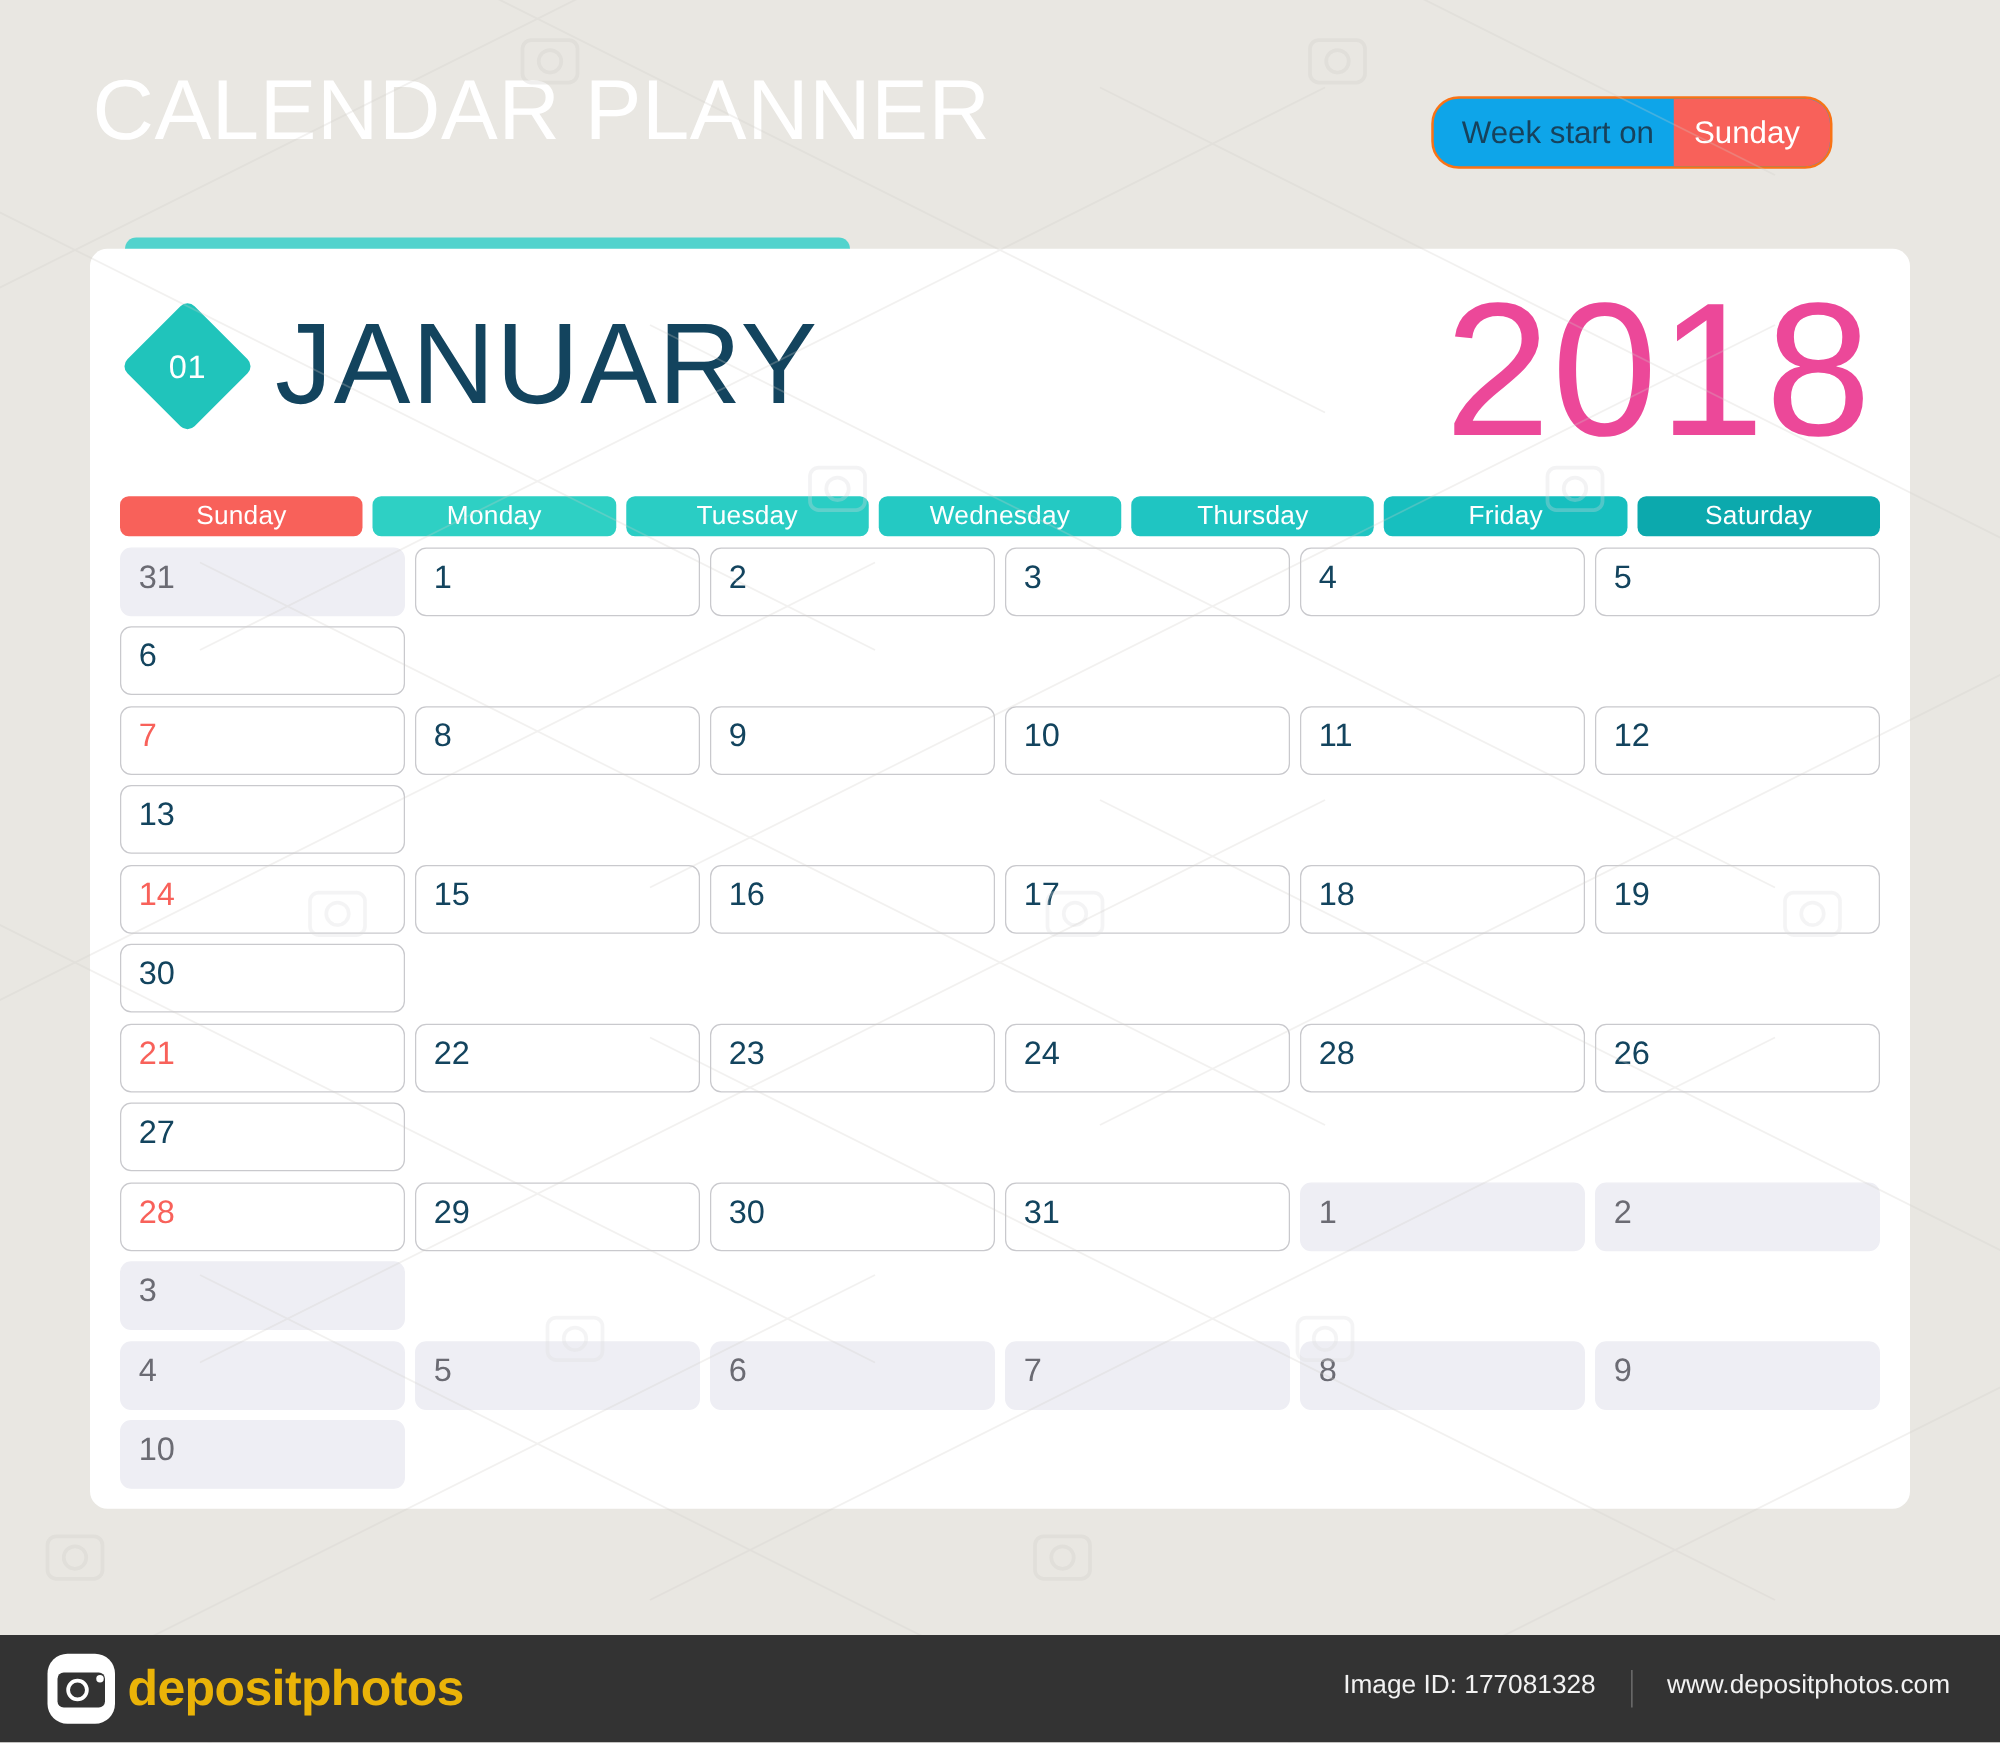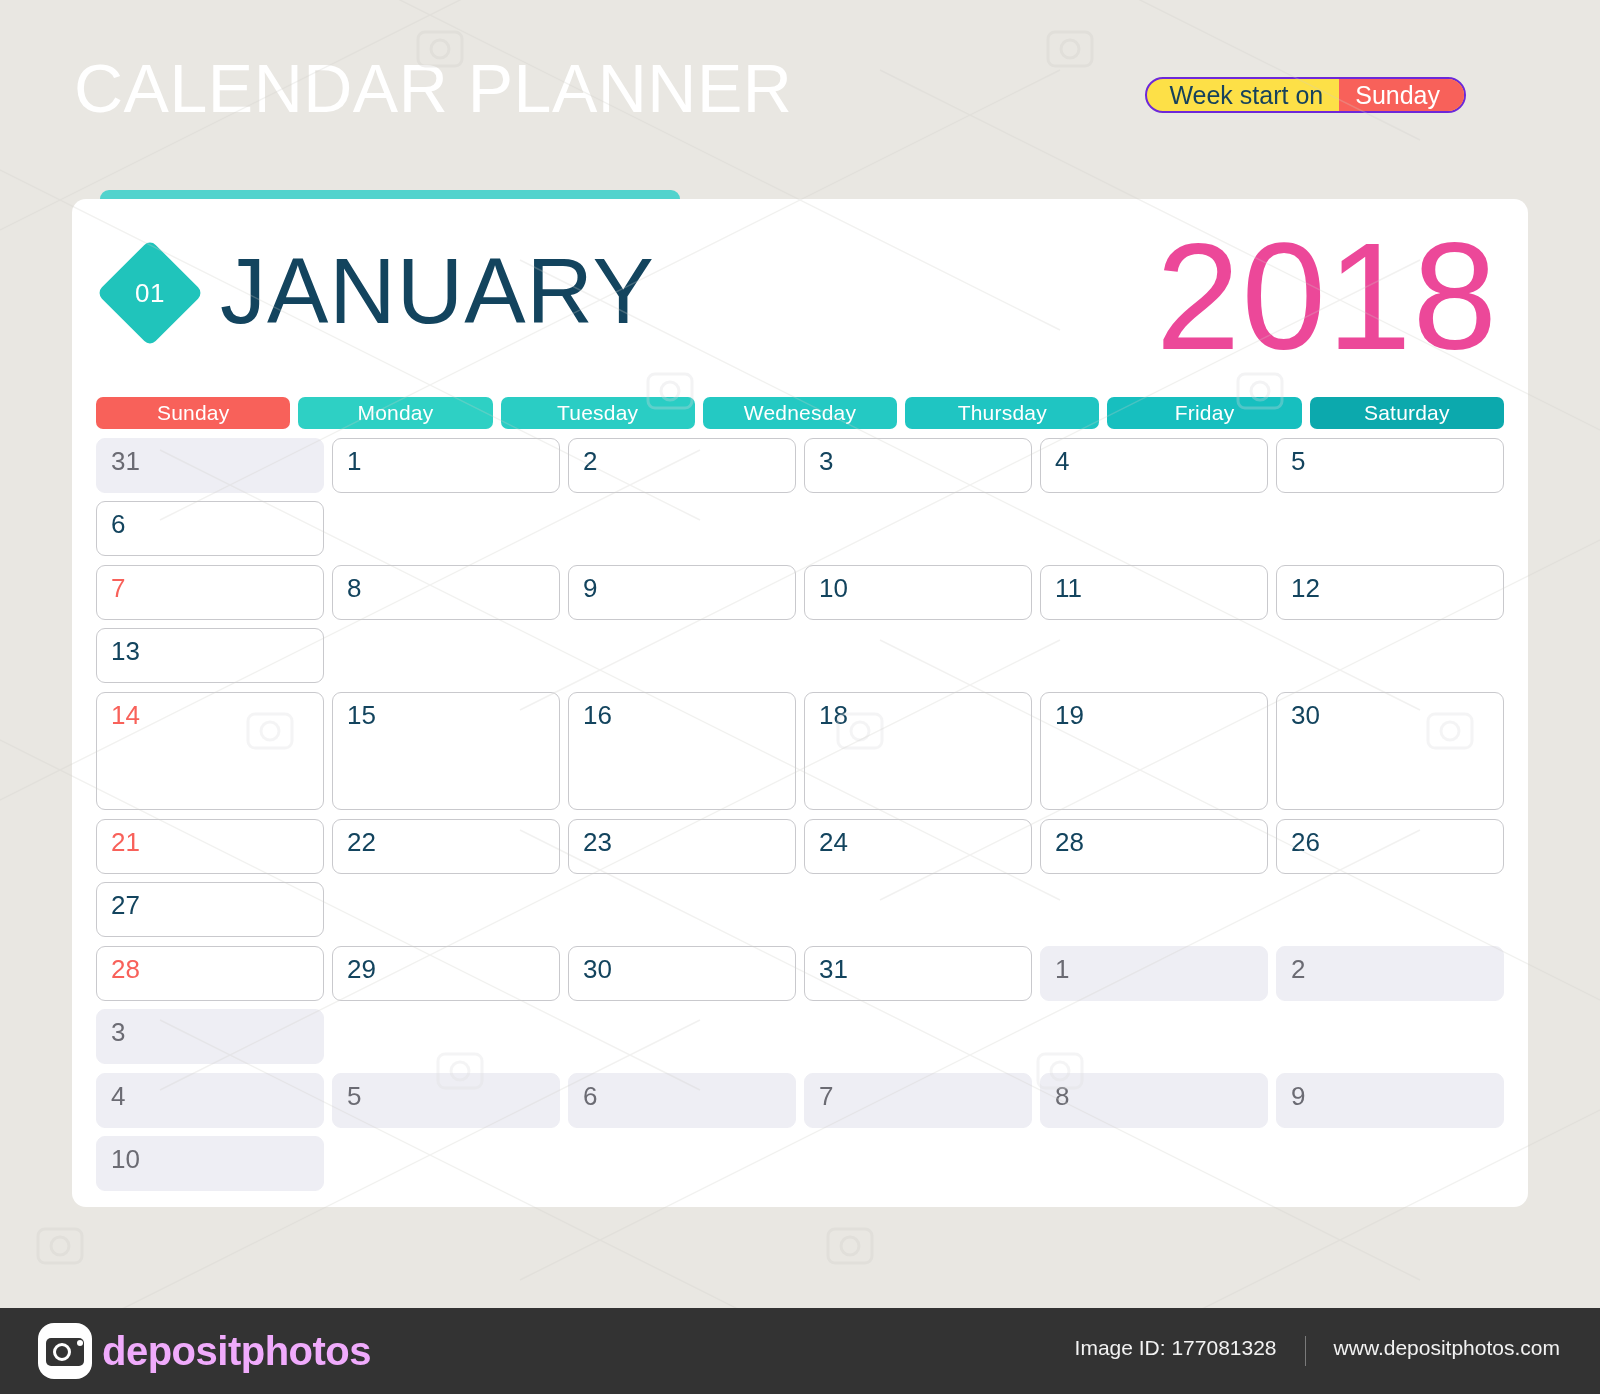--- a/index.html
+++ b/index.html
@@ -43,25 +43,25 @@
     line-height: 1;
     white-space: nowrap;
   }
 
   .week-start-toggle {
     position: absolute;
     right: 134px;
     top: 77px;
     display: flex;
     align-items: stretch;
-    border: 2px solid #6d28d9;
+    border: 2px solid #f97316;
     border-radius: 22px;
     overflow: hidden;
-    height: 36px;
-    background: #fde047;
+    height: 58px;
+    background: #0ea5e9;
   }
   .week-start-label {
     display: flex;
     align-items: center;
     padding: 0 16px 0 22px;
     font-size: 25px;
     color: #17425c;
     white-space: nowrap;
   }
   .week-start-value {
@@ -251,21 +251,21 @@
     border-radius: 50%;
   }
   .cam-flash {
     position: absolute;
     right: 9px; top: 17px;
     width: 6px; height: 6px;
     background: #ffffff;
     border-radius: 50%;
   }
   .footer-wordmark {
-    color: #f0abfc;
+    color: #eab308;
     font-size: 40px;
     letter-spacing: -0.5px;
     font-weight: 700;
   }
   .footer-meta {
     margin-left: auto;
     margin-right: 40px;
     display: flex;
     align-items: flex-start;
     gap: 28px;
@@ -382,20 +382,23 @@
         </div>
         <div class="week-row">
           <div class="day-cell">
             <div class="day-num sun">14</div>
           </div>
           <div class="day-cell">
             <div class="day-num">15</div>
           </div>
           <div class="day-cell">
             <div class="day-num">16</div>
+          </div>
+          <div class="day-cell">
+            <div class="day-num">17</div>
           </div>
           <div class="day-cell">
             <div class="day-num">18</div>
           </div>
           <div class="day-cell">
             <div class="day-num">19</div>
           </div>
           <div class="day-cell">
             <div class="day-num">30</div>
           </div>

